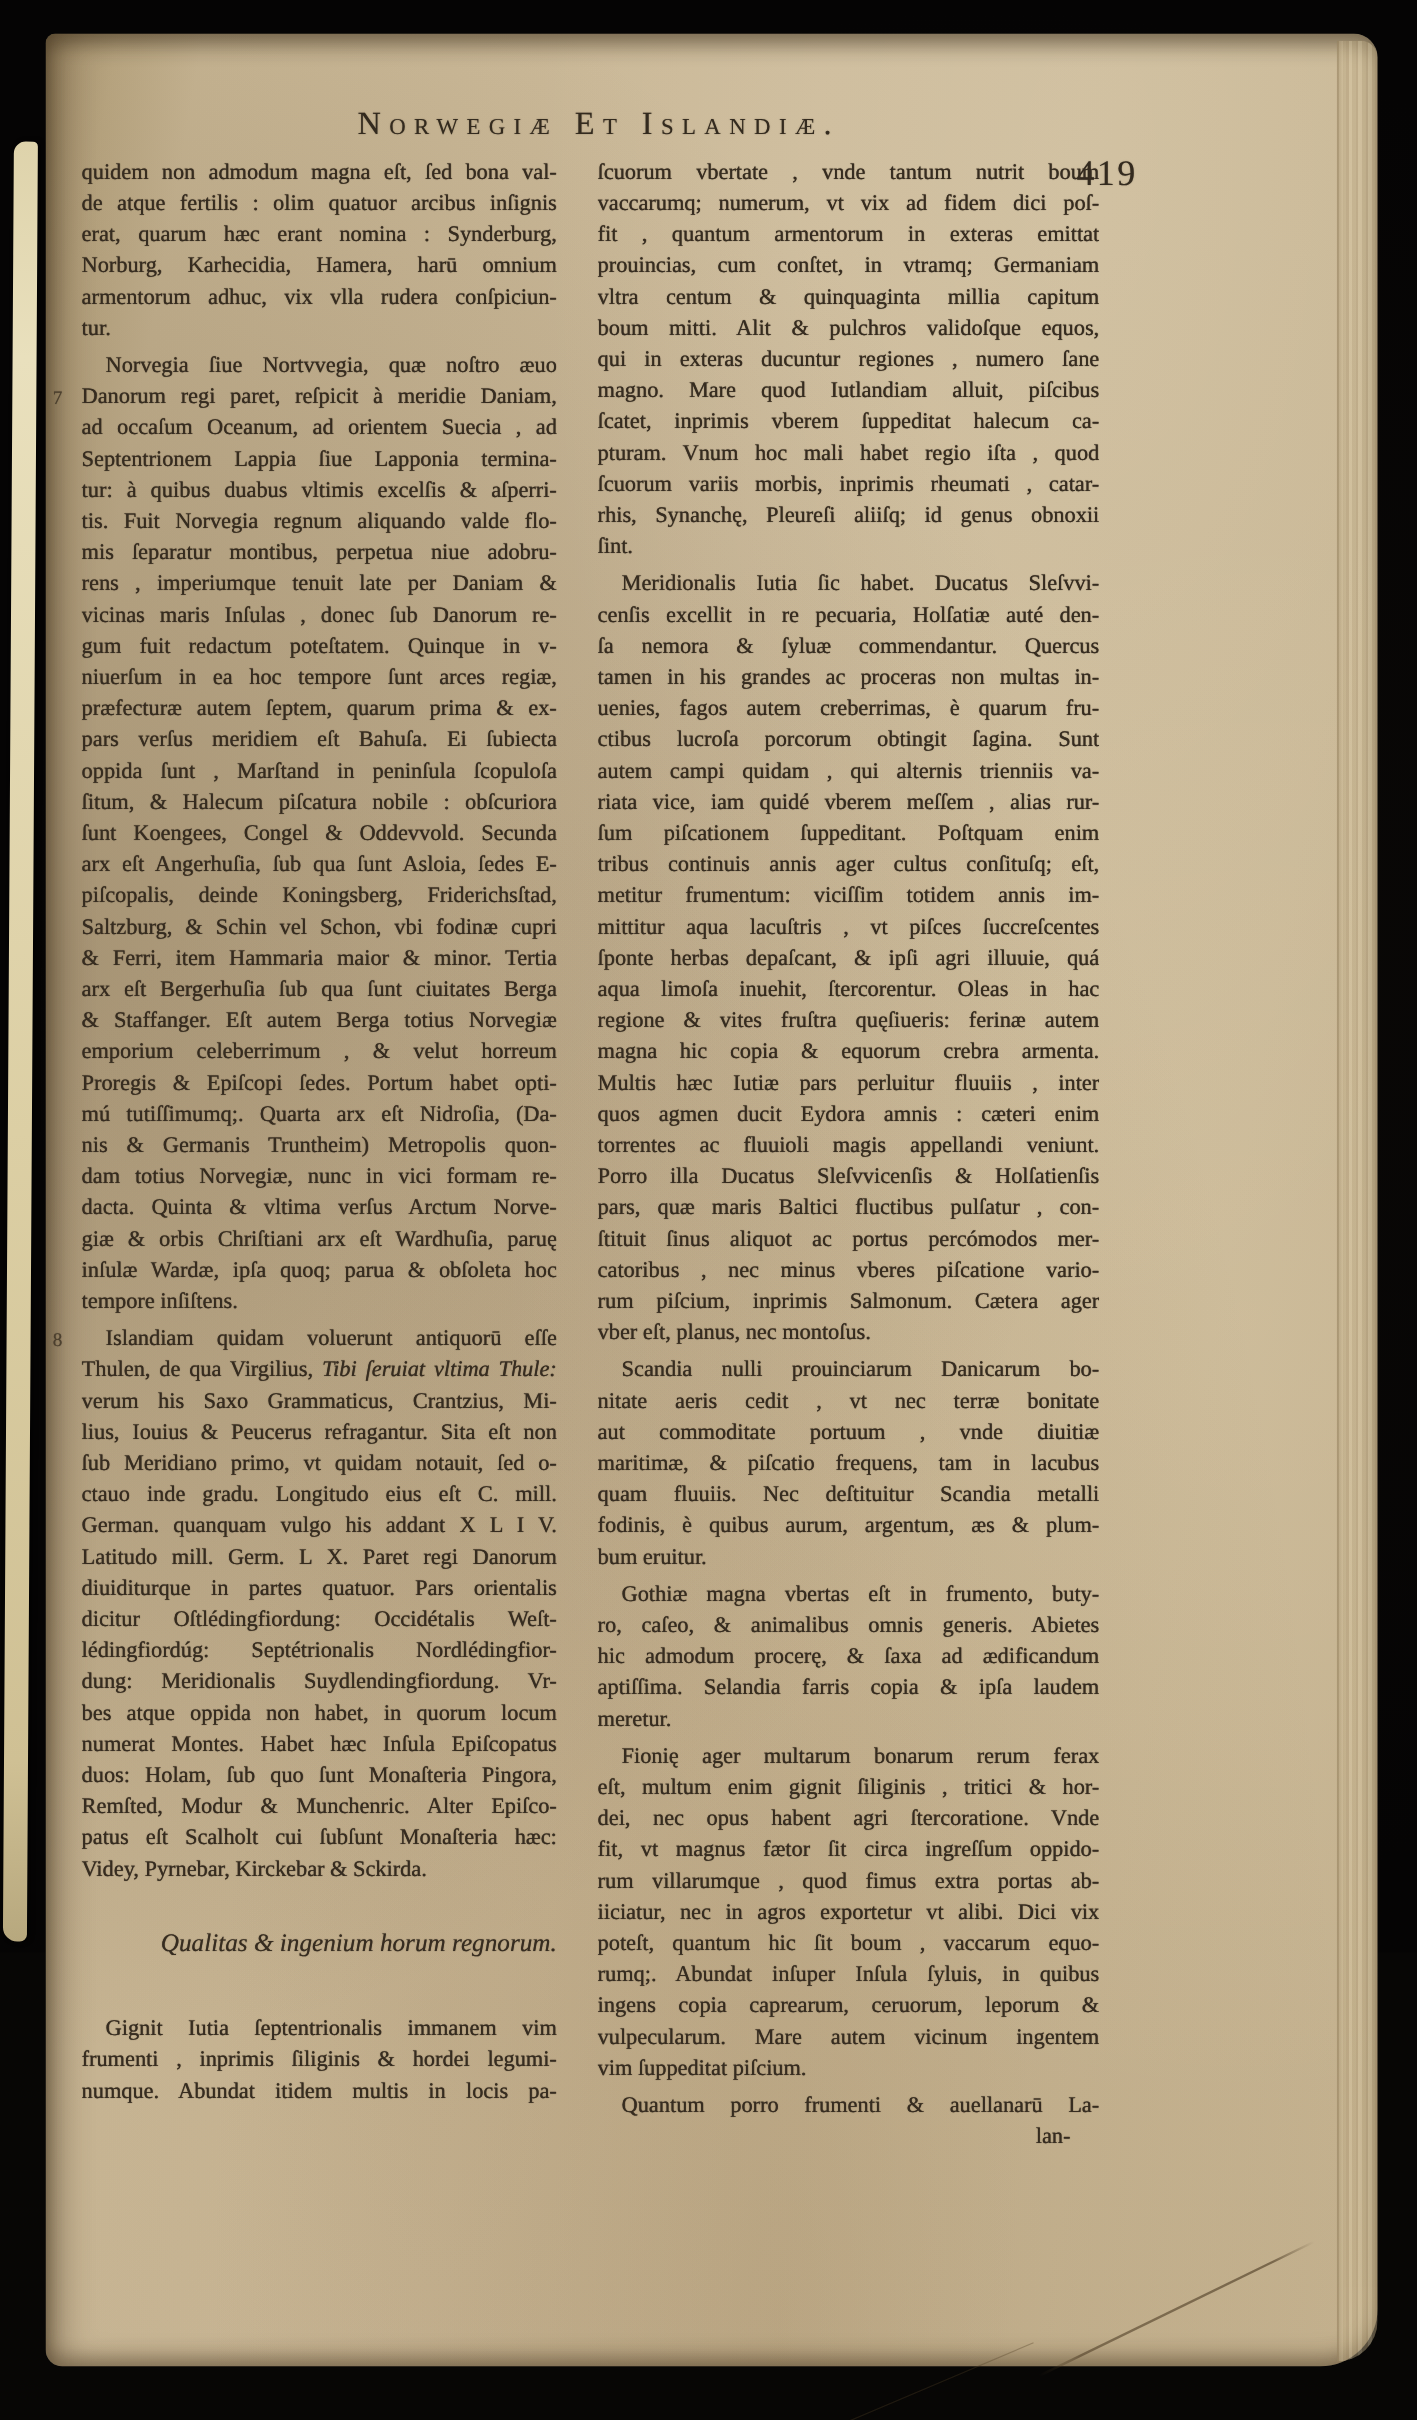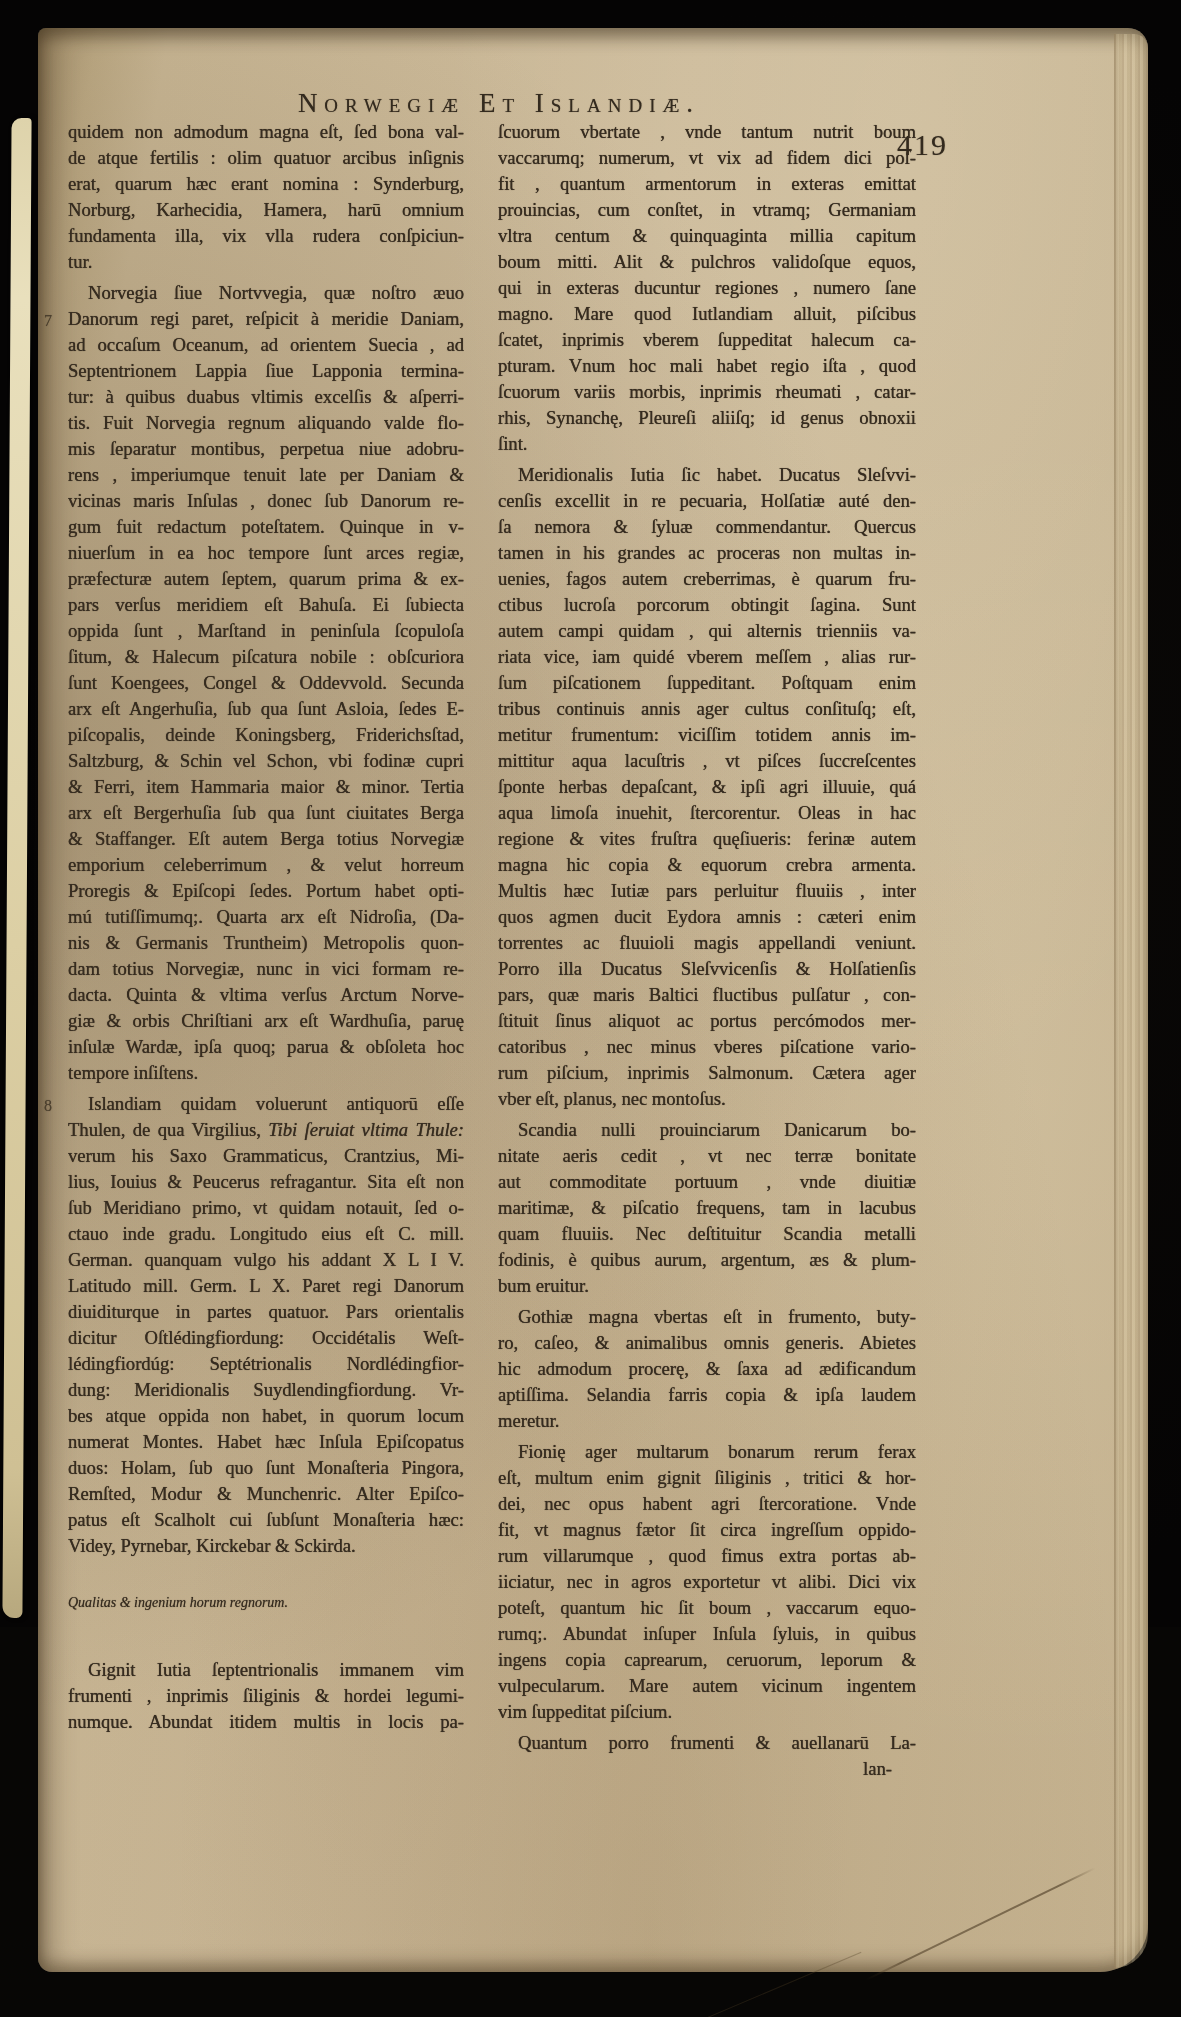--- a/index.html
+++ b/index.html
@@ -71,43 +71,43 @@
     color: #332a1e;
     text-shadow: 0 0 1px rgba(52,42,30,0.55);
     margin-left: 14px;
   }
   .folio {
     position: absolute; top: 40px; right: -32px;
     font-size: 30px; letter-spacing: 2px;
     color: #332a1e;
     text-shadow: 0 0 1px rgba(52,42,30,0.5);
   }
-  .columns { display: flex; gap: 34px; }
+  .columns { display: flex; gap: 34px; margin-top: 12px; }
   .col { position: relative; }
   .col-left  { width: 396px; }
   .col-right { width: 418px; }
   .block { position: relative; margin: 0 0 5px 0; }
   .line {
     font-size: 18.6px;
     line-height: 26px;
     height: 26px;
     overflow: hidden;
     text-align: justify;
     text-align-last: justify;
     color: #362c20;
     text-shadow: 0 0 0.8px rgba(52,41,28,0.85), 0.3px 0 0 rgba(52,41,28,0.4);
   }
   .line.nj { text-align-last: left; }
   .line.right { text-align-last: right; padding-right: 24px; }
   .line.indent { text-indent: 20px; }
   .it { font-style: italic; }
   .heading {
     font-style: italic;
-    text-align: left;
-    font-size: 14px;
+    text-align: right;
+    font-size: 21px;
     color: #362c20;
     margin: 36px 0 46px 0;
     text-shadow: 0 0 0.8px rgba(52,41,28,0.8);
   }
   .marginal {
     position: absolute; left: -24px; width: 20px;
     font-size: 16px; line-height: 26px;
     color: #453a2a; opacity: 0.9;
     text-align: left;
     text-shadow: 0 0 0.8px rgba(60,48,32,0.7);
@@ -128,21 +128,21 @@
       <div class="running-head">Norwegiæ Et Islandiæ.</div>
       <div class="folio">419</div>
 
       <div class="columns">
         <div class="col col-left" id="col-left">
             <div class="block">
               <div class="line">quidem non admodum magna eſt, ſed bona val-</div>
               <div class="line">de atque fertilis : olim quatuor arcibus inſignis</div>
               <div class="line">erat, quarum hæc erant nomina : Synderburg,</div>
               <div class="line">Norburg, Karhecidia, Hamera, harū omnium</div>
-              <div class="line">fundamenta illa, vix vlla rudera conſpiciun-</div>
+              <div class="line">armentorum adhuc, vix vlla rudera conſpiciun-</div>
               <div class="line nj">tur.</div>
             </div>
             <div class="block">
               <div class="line indent">Norvegia ſiue Nortvvegia, quæ noſtro æuo</div>
               <div class="line">Danorum regi paret, reſpicit à meridie Daniam,</div>
               <div class="line">ad occaſum Oceanum, ad orientem Suecia , ad</div>
               <div class="line">Septentrionem Lappia ſiue Lapponia termina-</div>
               <div class="line">tur: à quibus duabus vltimis excelſis &amp; aſperri-</div>
               <div class="line">tis. Fuit Norvegia regnum aliquando valde flo-</div>
               <div class="line">mis ſeparatur montibus, perpetua niue adobru-</div>

